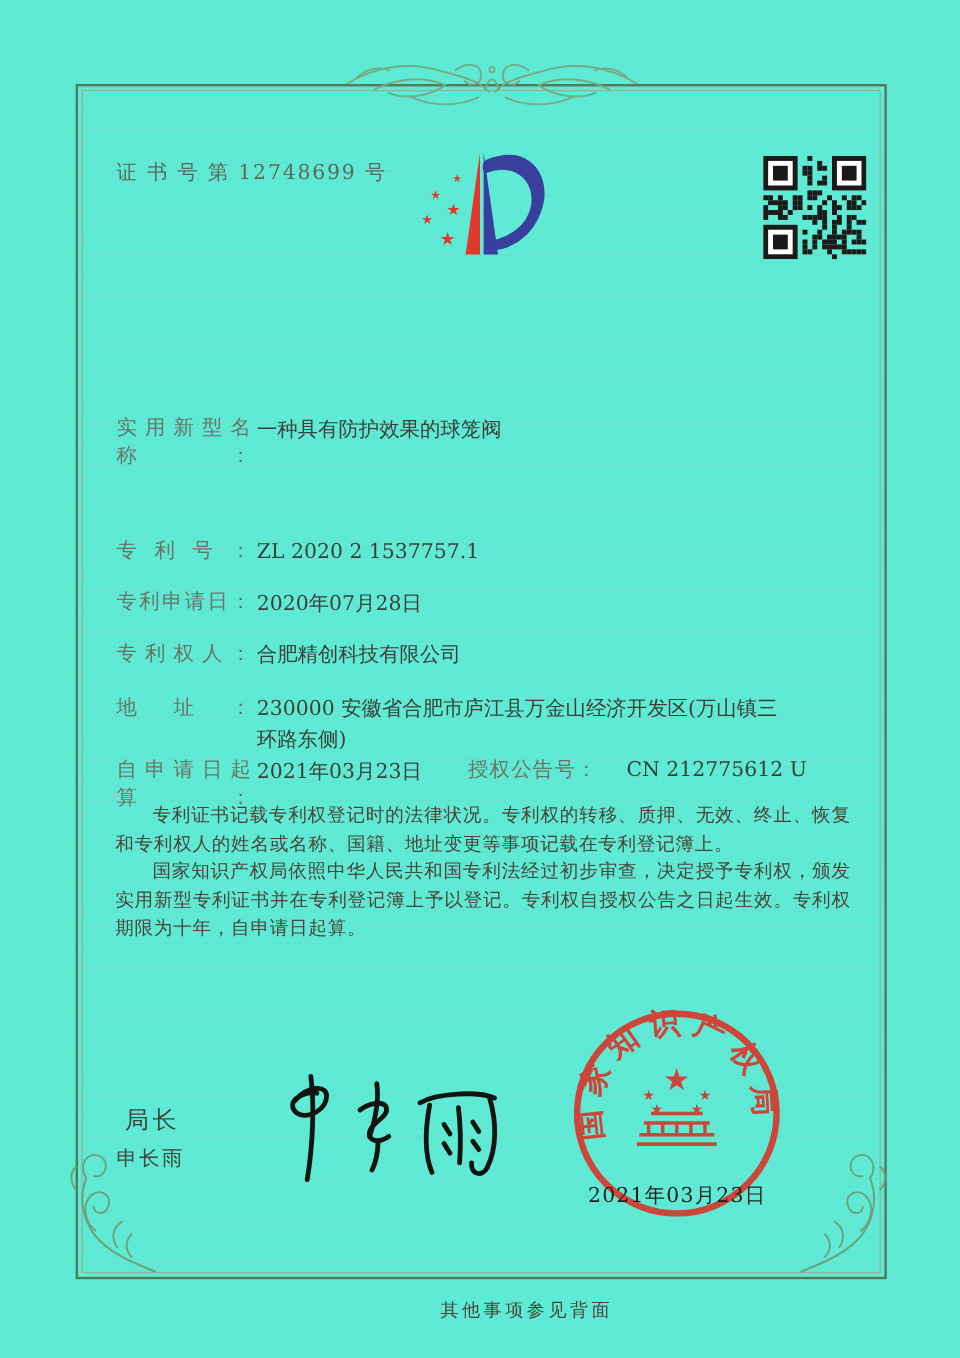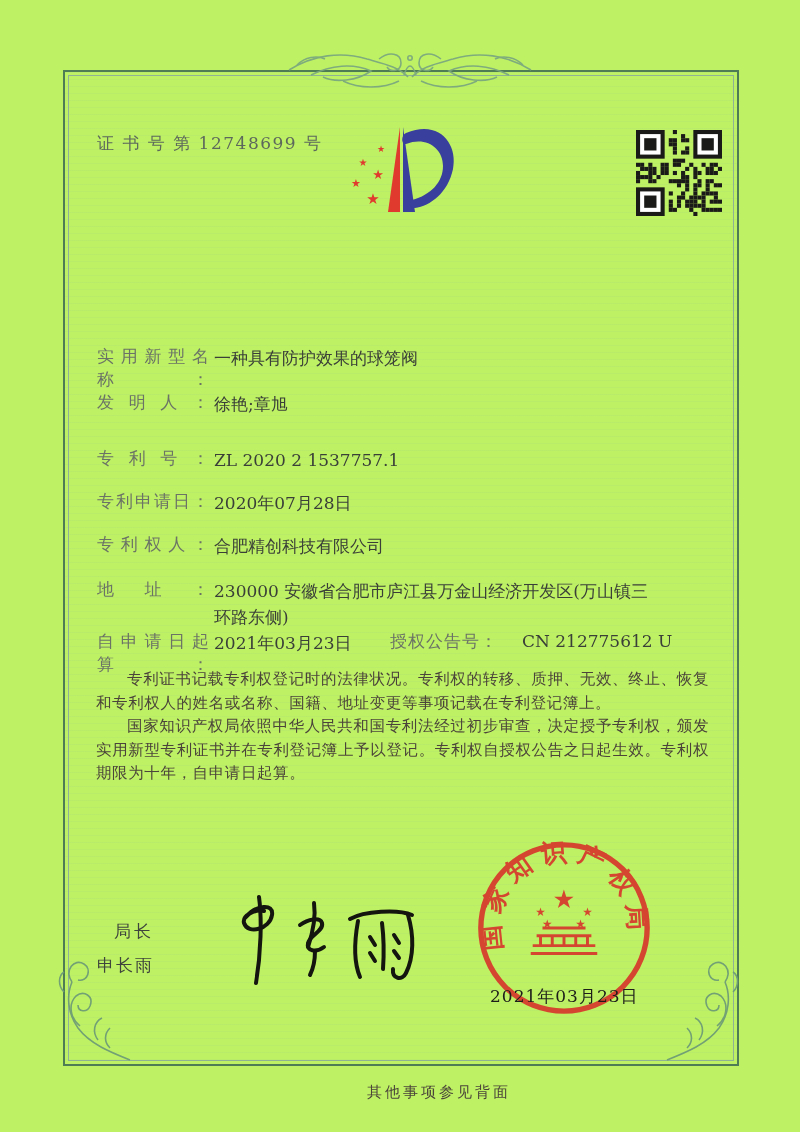--- a/index.html
+++ b/index.html
@@ -1,18 +1,18 @@
 <!DOCTYPE html>
 <html><head>
 <meta charset="utf-8">
 <style>
   html,body{margin:0;padding:0;background:#fbfaf2;}
   .page{
     position:relative;width:800px;height:1132px;margin:0 auto;
-    background:#bef264;overflow:hidden;
+    background:#5eead4;overflow:hidden;
     font-family:"DejaVu Serif","Liberation Serif",serif;
   }
   
   .frame{
     position:absolute;left:63px;top:70px;width:672px;height:992px;
     border:2px solid #4d7c55;
     background:repeating-linear-gradient(180deg,
       rgba(140,180,150,0.10) 0px, rgba(140,180,150,0.10) 1px,
       rgba(255,255,255,0) 1px, rgba(255,255,255,0) 7px);
   }
@@ -39,21 +39,21 @@
   .val-address{width:450px;}
   .pair2{position:absolute;left:293px;top:0;white-space:nowrap;}
   .pair2 .lbl2{color:#6b7366;letter-spacing:1px;}
   .pair2 .val2{margin-left:24px;color:#3a3f38;}
   .paras{
     position:absolute;left:96px;top:668px;width:613px;
     font-size:15.5px;line-height:23.6px;color:#4b443a;
     text-align:justify;letter-spacing:0.6px;
   }
   .paras p{margin:0;text-indent:2em;}
-  .signatory-role{position:absolute;left:114px;top:920px;font-size:17px;color:#3f443c;letter-spacing:3px;font-family:Liberation Serif, serif;}
+  .signatory-role{position:absolute;left:104px;top:920px;font-size:20px;color:#3f443c;letter-spacing:3px;font-family:Liberation Serif, serif;}
   .signatory-name{position:absolute;left:97px;top:954px;font-size:17px;color:#3f443c;letter-spacing:2px;text-align:right;}
   .signature{position:absolute;left:212px;top:891px;width:215px;height:98px;}
   .seal{position:absolute;left:474px;top:838px;width:180px;height:180px;opacity:0.92;}
   .seal-date{
     position:absolute;left:490px;top:985px;font-size:17px;color:#1d1d1a;
     letter-spacing:1px;z-index:5;
   }
   .page-info{
     position:absolute;left:0;top:1034px;width:100%;text-align:center;
     font-size:14.5px;letter-spacing:2px;color:#4a463e;
@@ -253,23 +253,20 @@
       <rect x="64" y="8" width="12" height="12" fill="#1a1a18"></rect>
       <rect x="0" y="56" width="28" height="28" fill="#1a1a18"></rect>
       <rect x="4" y="60" width="20" height="20" fill="#ffffff"></rect>
       <rect x="8" y="64" width="12" height="12" fill="#1a1a18"></rect>
     </svg>
 
 
   <div class="field-row" style="top:345px;">
     <span class="lbl">实用新型名称：</span><span class="val">一种具有防护效果的球笼阀</span>
   </div>
-  <div class="field-row" style="top:391px;">
-    <span class="lbl">发明人：</span><span class="val">徐艳;章旭</span>
-  </div>
   <div class="field-row" style="top:447px;">
     <span class="lbl">专利号：</span><span class="val">ZL 2020 2 1537757.1</span>
   </div>
   <div class="field-row" style="top:490px;">
     <span class="lbl">专利申请日：</span><span class="val">2020年07月28日</span>
   </div>
   <div class="field-row" style="top:533px;">
     <span class="lbl">专利权人：</span><span class="val">合肥精创科技有限公司</span>
   </div>
   <div class="field-row" style="top:578px;">

